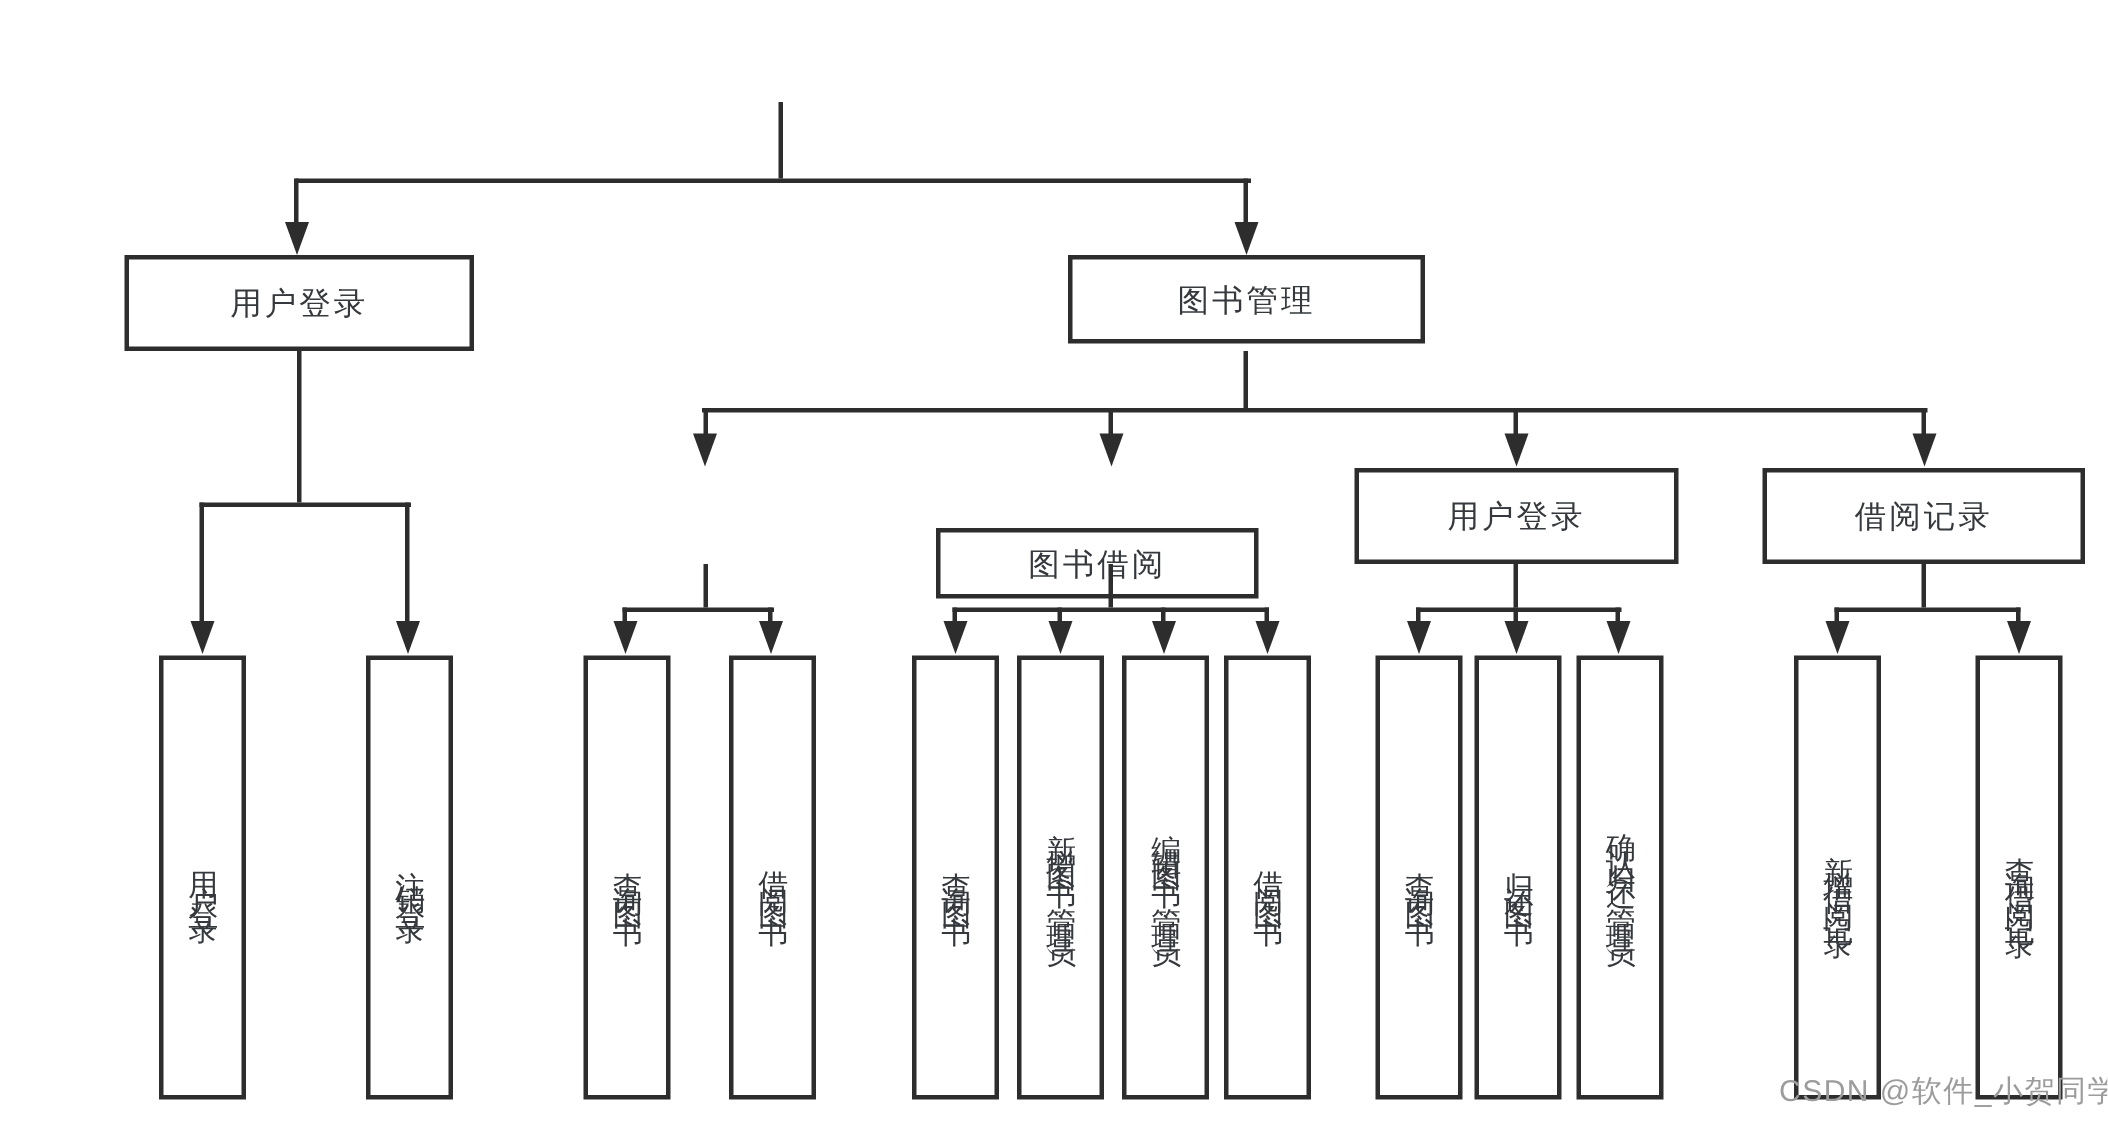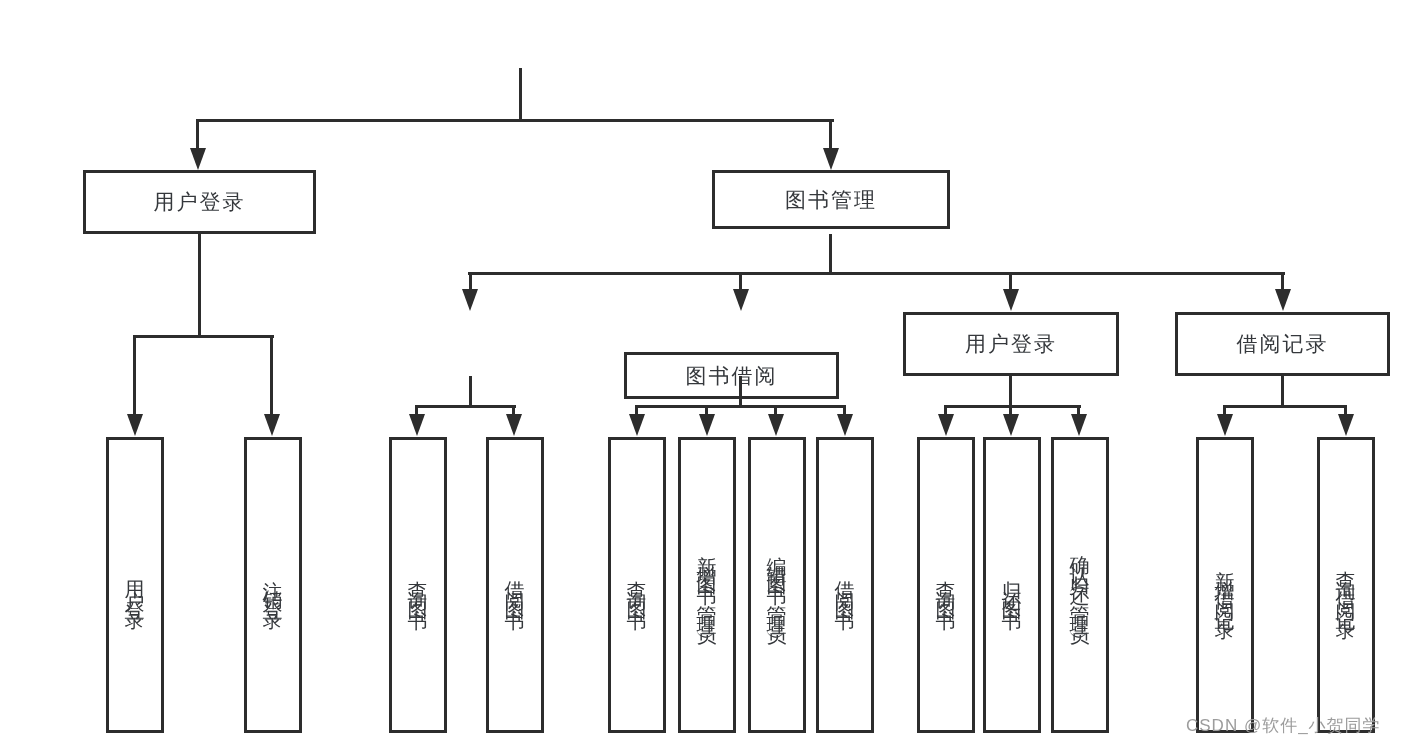--- a/index.html
+++ b/index.html
@@ -78,21 +78,21 @@
   #c43{left:1009px;top:405px;height:11px;} #c44{left:1003px;top:414px;}
   #c45{left:1077px;top:405px;height:11px;} #c46{left:1071px;top:414px;}
   
   #c47{left:1281px;top:376px;height:29px;}
   #c48{left:1223px;top:405px;width:124px;}
   #c49{left:1223px;top:405px;height:11px;} #c50{left:1217px;top:414px;}
   #c51{left:1344px;top:405px;height:11px;} #c52{left:1338px;top:414px;}
   
   #watermark{
     position:absolute;left:1186px;top:714px;width:215px;
-    color:#9c9c9c;font-size:17px;letter-spacing:1px;white-space:nowrap;
+    color:#9c9c9c;font-size:20px;letter-spacing:1px;white-space:nowrap;
   }
 </style>
 </head>
 <body>
 
 <div class="canvas">
 
 
   <div class="vl" id="c1"></div>
   <div class="hl" id="c2"></div>

